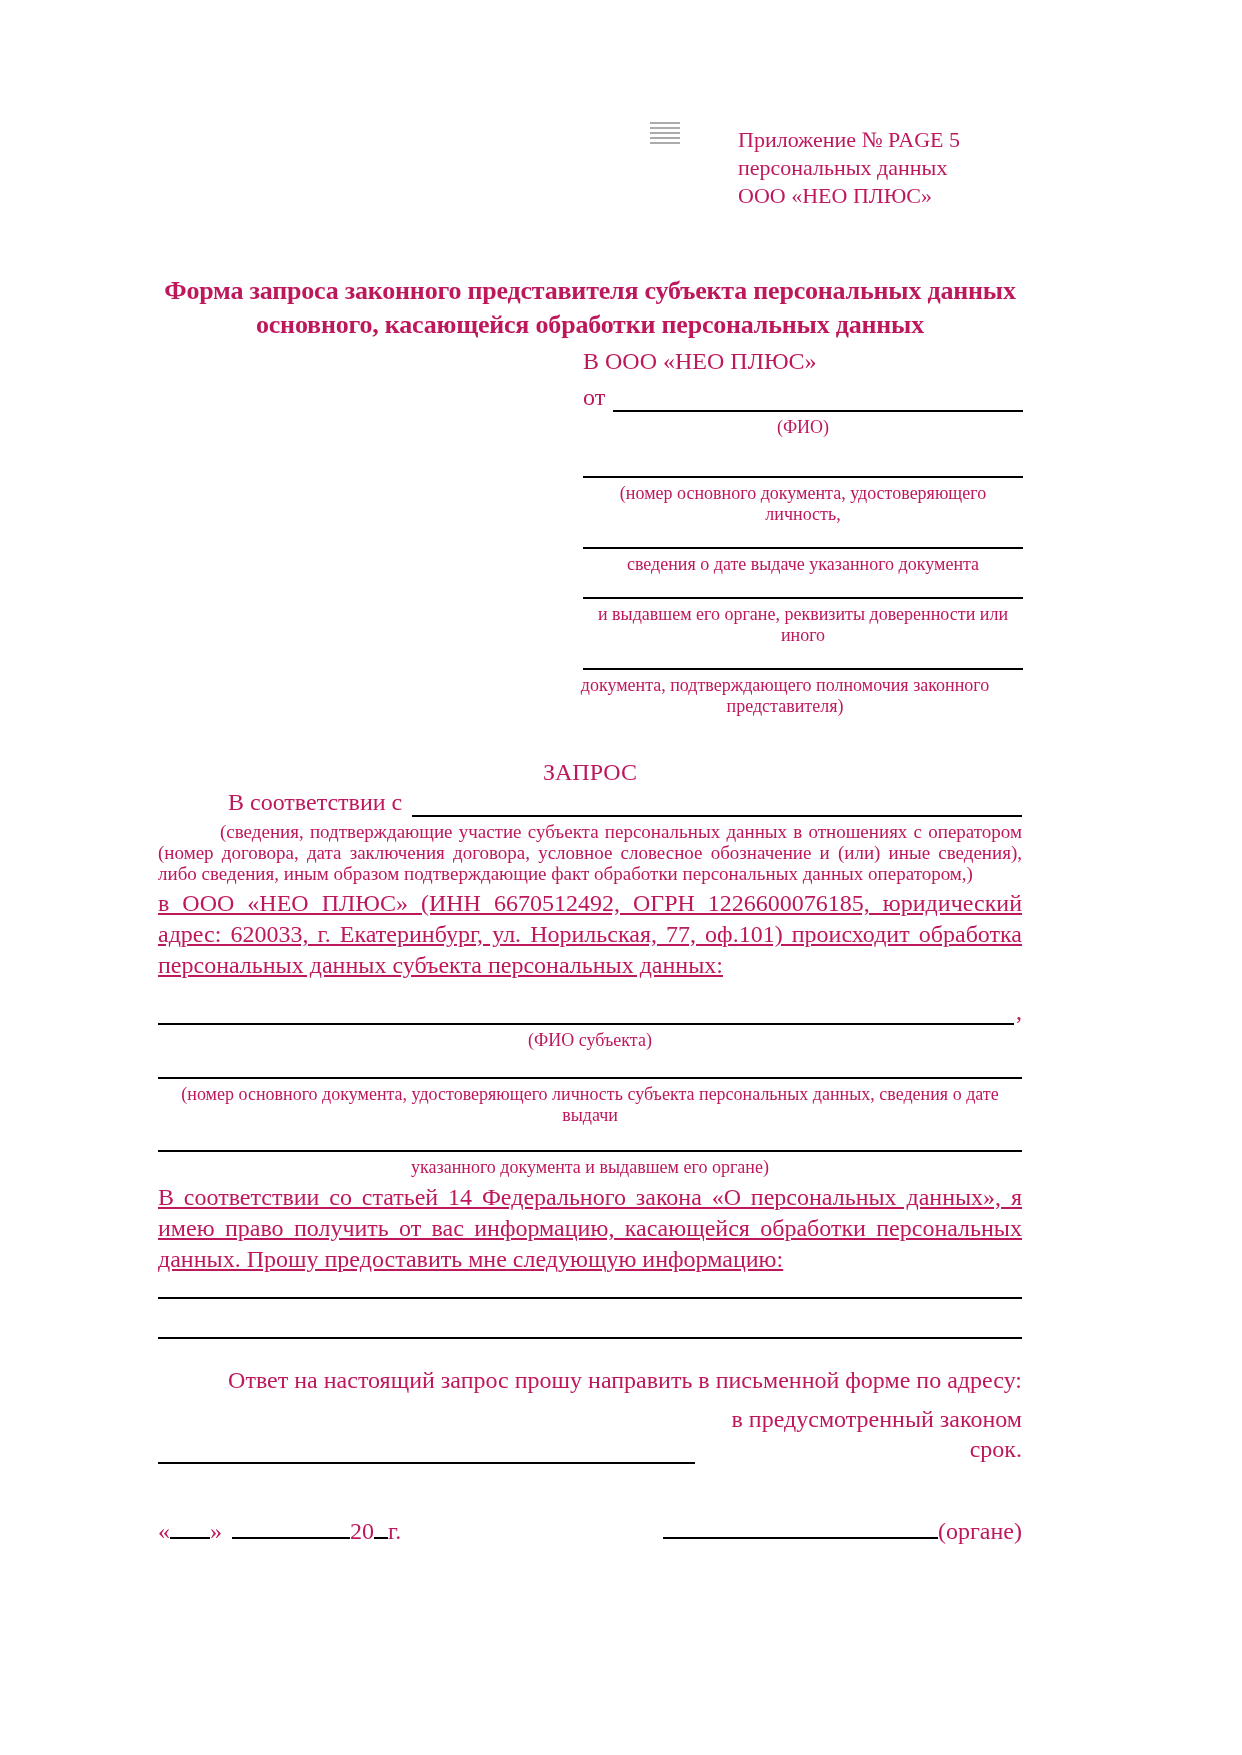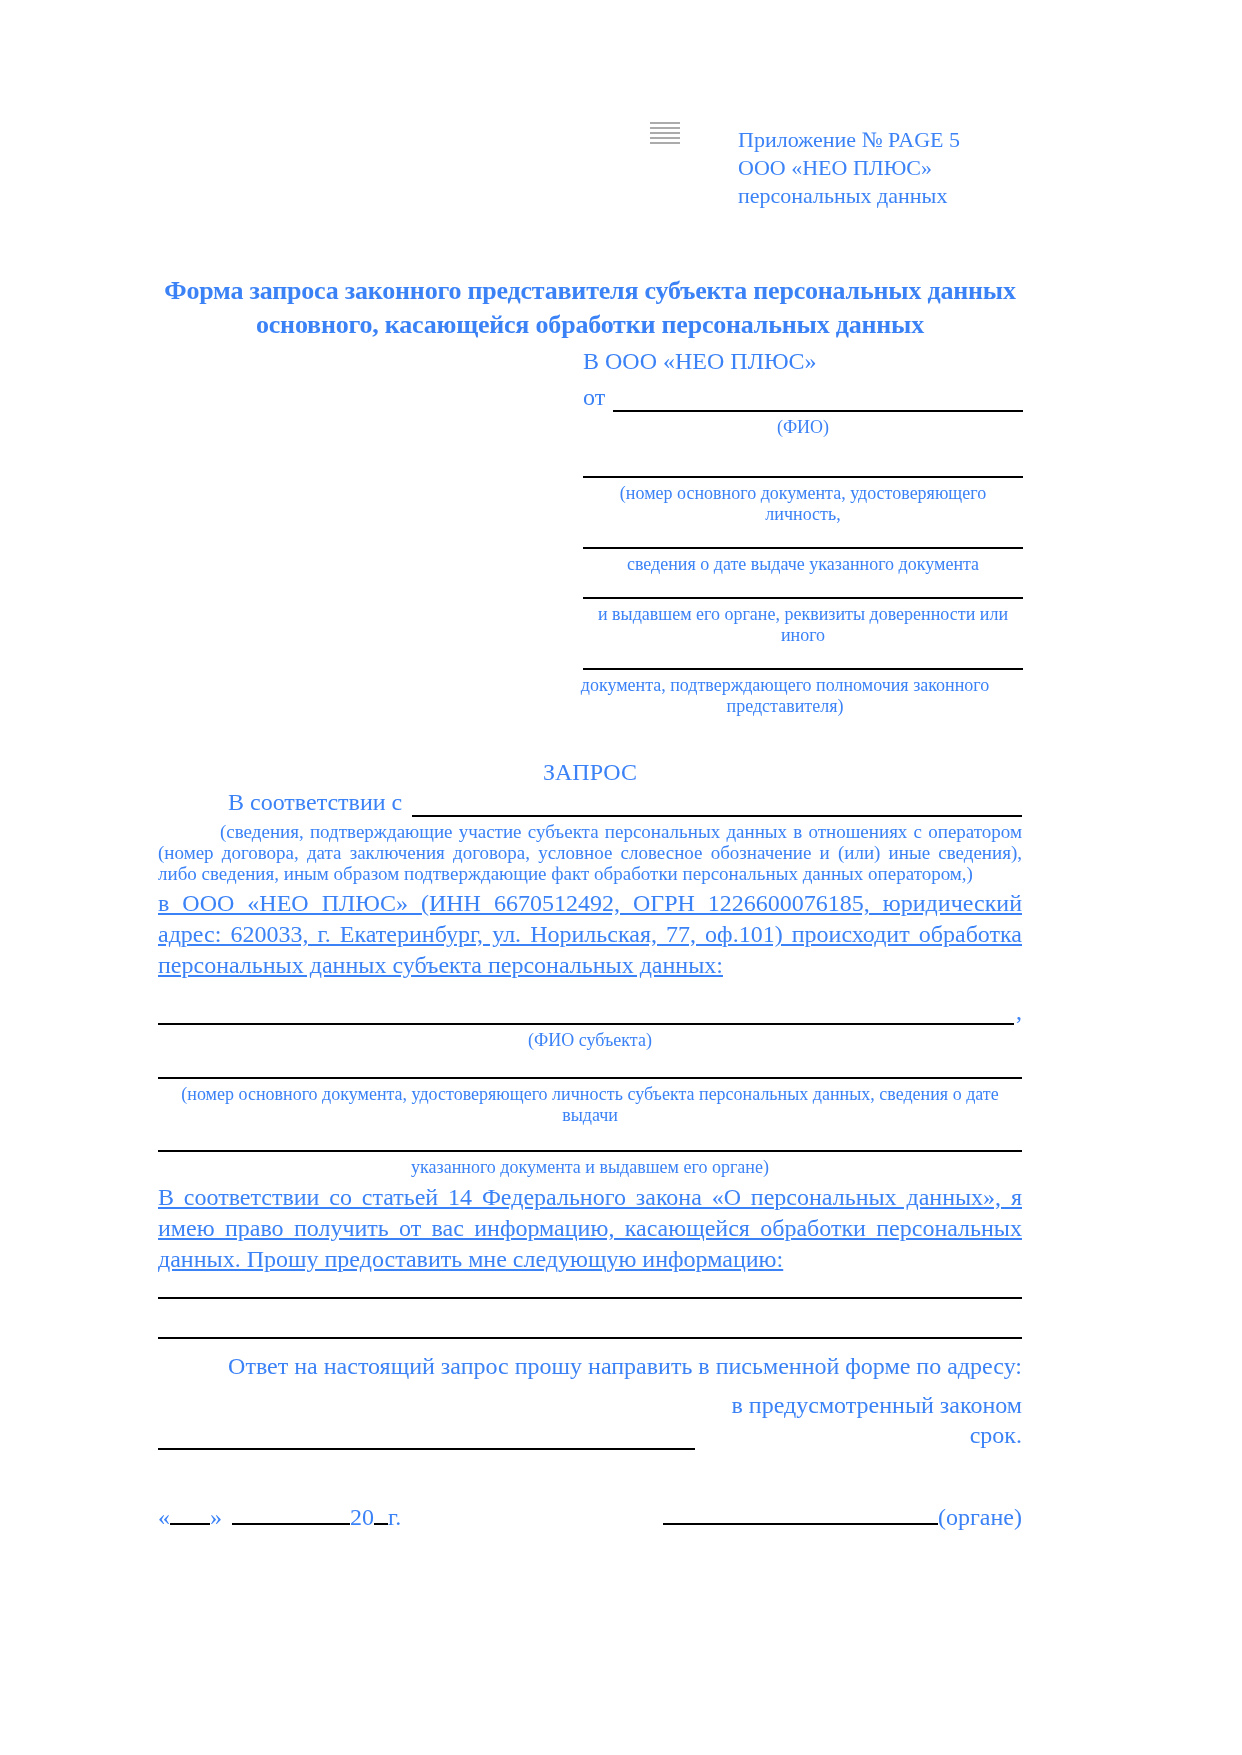--- a/index.html
+++ b/index.html
@@ -1,19 +1,19 @@
 <!DOCTYPE html>
 <html lang="ru"><head>
 <meta charset="utf-8">
 <style>
   html,body{margin:0;padding:0;background:#fff;}
   .page{
     position:relative;
     width:1242px;height:1755px;
-    background:#fff;color:#3b82f6;
+    background:#fff;color:#be185d;
     font-family:"Liberation Serif","DejaVu Serif",serif;
     overflow:hidden;
   }
   
   .anchor-icon{
     position:absolute;left:650px;top:122px;width:30px;height:22px;
     background:repeating-linear-gradient(to bottom,#8f8f8f 0 2px,rgba(0,0,0,0) 2px 5px);
     opacity:.75;
   }
   .header-right{
@@ -42,21 +42,21 @@
     margin-top:4px;font-size:19px;line-height:21px;
     text-align:justify;text-indent:62px;
   }
   .para{margin-top:4px;font-size:24px;line-height:31px;text-align:justify;text-decoration:underline;}
   .subject-row{display:flex;align-items:flex-end;margin-top:16px;font-size:24px;line-height:28px;}
   .subject-row .comma{flex:0 0 auto;padding-left:2px;}
   .blank.b26{height:26px;}
   .blank.b24{height:24px;}
   .full-blank1{height:20px;border-bottom:2px solid #000;margin-top:2px;}
   .full-blank2{height:38px;border-bottom:2px solid #000;}
-  .reply{margin-top:12px;font-size:24px;line-height:31px;text-align:right;}
+  .reply{margin-top:26px;font-size:24px;line-height:31px;text-align:right;}
   .tail-row{display:flex;align-items:flex-end;margin-top:8px;font-size:24px;line-height:30px;}
   .tail-row .fill-fixed{flex:0 0 537px;border-bottom:2px solid #000;height:1.1em;}
   .tail-row .txt{flex:1 1 auto;text-align:right;padding-left:2px;}
   .footer-row{
     display:flex;justify-content:space-between;align-items:center;
     margin-top:48px;font-size:24px;line-height:30px;
   }
   .u{display:inline-block;border-bottom:2px solid #000;height:1.05em;vertical-align:baseline;}
   .u.w40{width:40px;}
   .u.w118{width:118px;margin-left:10px;}
@@ -67,22 +67,22 @@
 </style>
 </head>
 <body>
 
 <div class="page">
 
   <div class="anchor-icon"></div>
 
   <div class="header-right">
     <div>Приложение №  PAGE 5</div>
+    <div>персональных данных</div>
     <div>ООО «НЕО ПЛЮС»</div>
-    <div>персональных данных</div>
   </div>
 
   <div class="doc-title">
     <div>Форма запроса законного представителя субъекта персональных данных</div>
     <div>основного, касающейся обработки персональных данных</div>
   </div>
 
   <div class="addr">
     <div>В ООО «НЕО ПЛЮС»</div>
     <div class="addr-from">

